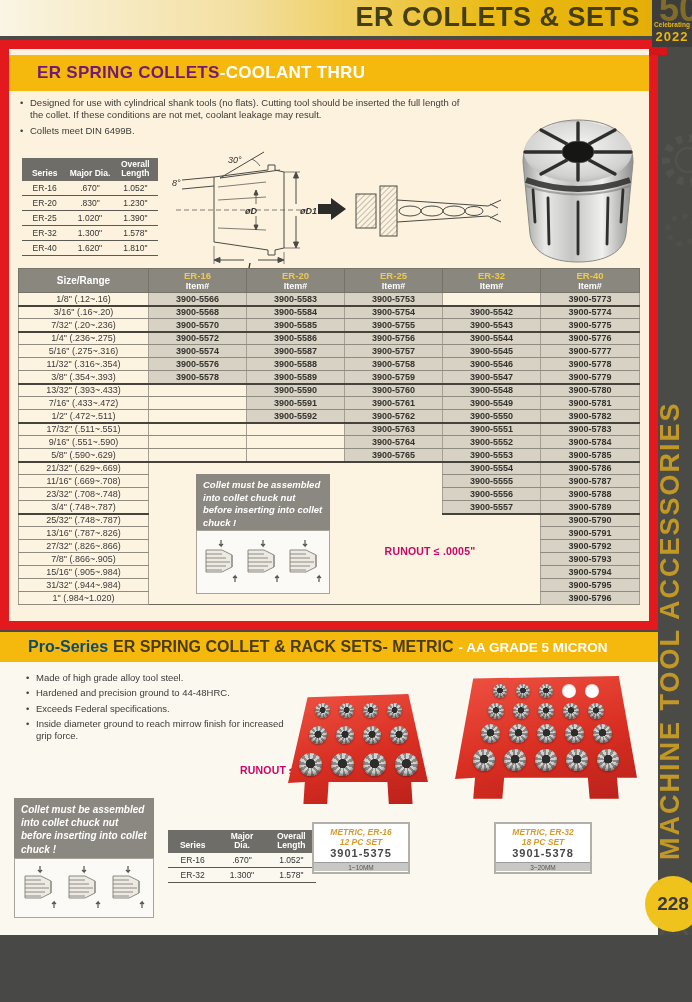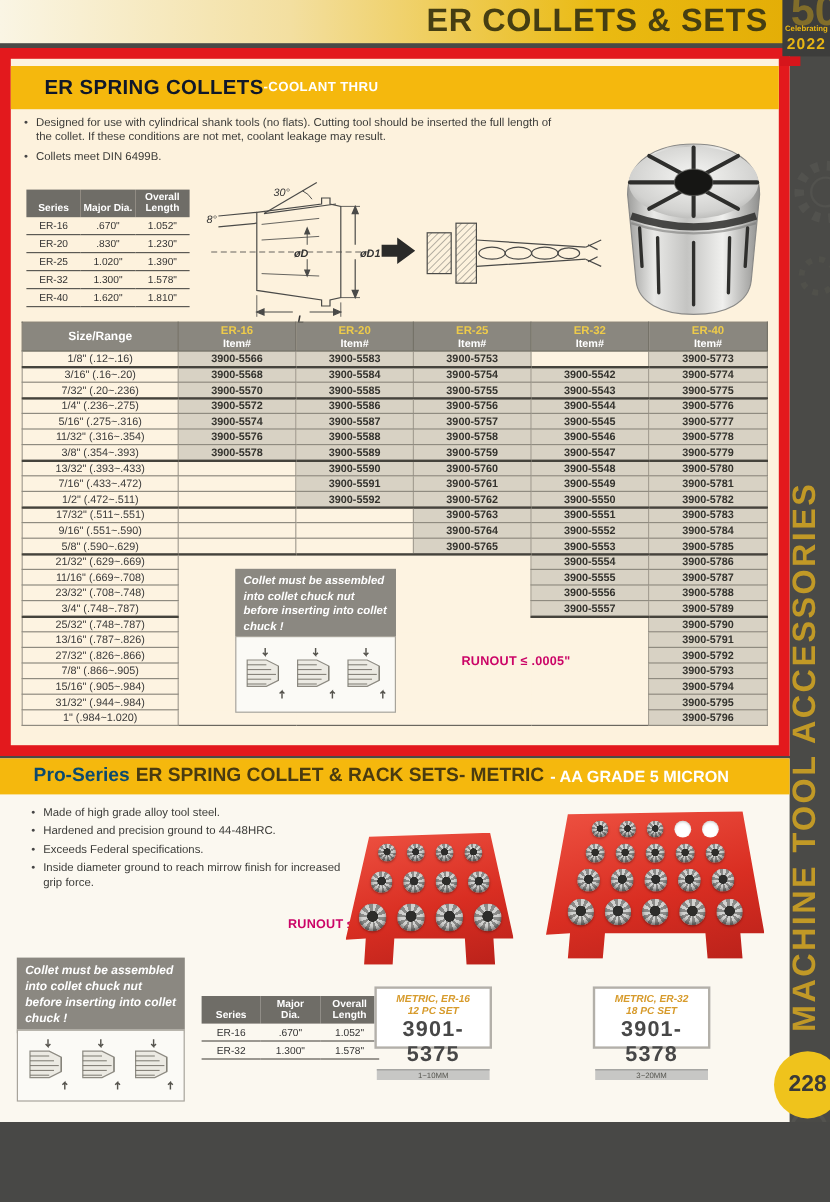--- a/index.html
+++ b/index.html
@@ -23,22 +23,22 @@
   .sidebar-label{position:absolute;left:655px;top:368px;width:37px;height:525px;z-index:3;
     writing-mode:vertical-rl;transform:rotate(180deg);text-align:center;
     font-size:27px;font-weight:700;color:#c89d25;letter-spacing:2px;opacity:.95}
   .deco{position:absolute;z-index:1;opacity:.5}
 
   
   .section1{position:absolute;left:0;top:40px;width:658px;height:590px;
     border:9px solid #e3191d;background:#fdf2dd;z-index:2}
   .bar1{position:absolute;left:0;top:6px;width:640px;height:36px;background:#f5b80d;
     display:flex;align-items:center;padding-left:28px;white-space:nowrap}
-  .bar1-title{font-size:17px;font-weight:900;color:#0f172a;letter-spacing:.3px}
-  .bar1-sub{font-size:11px;font-weight:900;color:#fff;letter-spacing:.3px}
+  .bar1-title{font-size:17px;font-weight:900;color:#701a75;letter-spacing:.3px}
+  .bar1-sub{font-size:17px;font-weight:900;color:#fff;letter-spacing:.3px}
   .bullets{position:absolute;list-style:none;font-size:9.5px;color:#3b3b38;line-height:1.3}
   .bullets li{padding-left:10px;position:relative;margin-bottom:3px}
   .bullets li::before{content:"•";position:absolute;left:0;top:0;color:#444}
   #s1-bullets{left:11px;top:48px;width:445px}
 
   
   .spec{border-collapse:collapse;font-size:8.5px;table-layout:fixed}
   .spec th{background:#6f6d67;color:#fff;font-weight:700;vertical-align:bottom;
     padding:2px 2px;white-space:pre-line;text-align:center;line-height:1.1}
   .spec td{border-bottom:1px solid #5c5a54;color:#333;text-align:center;height:15px}
@@ -87,21 +87,21 @@
     display:flex;align-items:center;padding-left:28px;white-space:nowrap}
   .bar2-brand{font-size:16px;font-weight:900;color:#0c4a6e;margin-right:5px}
   .bar2-title{font-size:16px;font-weight:900;color:#4a3b10}
   .bar2-grade{font-size:13.5px;font-weight:900;color:#fff;margin-left:5px}
   #s2-bullets{left:26px;top:40px;width:262px}
 
   
   .prod{position:absolute;width:98px;height:52px;background:#fff;border:2px solid #b3b0a9;
     text-align:center;padding-top:3px}
   .prod-line{font-size:8.5px;font-weight:700;font-style:italic;color:#d79b2c;line-height:1.2}
-  .prod-item{font-size:18px;font-weight:900;color:#474747;letter-spacing:1px;line-height:1.15}
+  .prod-item{font-size:11px;font-weight:900;color:#474747;letter-spacing:1px;line-height:1.15}
   .prod-range{background:#c7c7c5;border-top:1px solid #9c9c9a;color:#55554f;
     font-size:6.5px;height:9px;line-height:9px;margin-top:2px}
   #prod1{left:312px;top:190px}
   #prod2{left:494px;top:190px}
 
   
   .tray{position:absolute}
   .tray-body{position:absolute;inset:0;background:linear-gradient(165deg,#ee5242 0%,#d92e22 55%,#b9211a 100%)}
   #tray1{left:288px;top:62px;width:140px;height:110px}
   #tray1 .tray-body{clip-path:polygon(14% 3%,86% 0%,100% 80%,88% 80%,89% 100%,72% 100%,71% 80%,29% 80%,28% 100%,11% 100%,12% 80%,0% 81%)}

